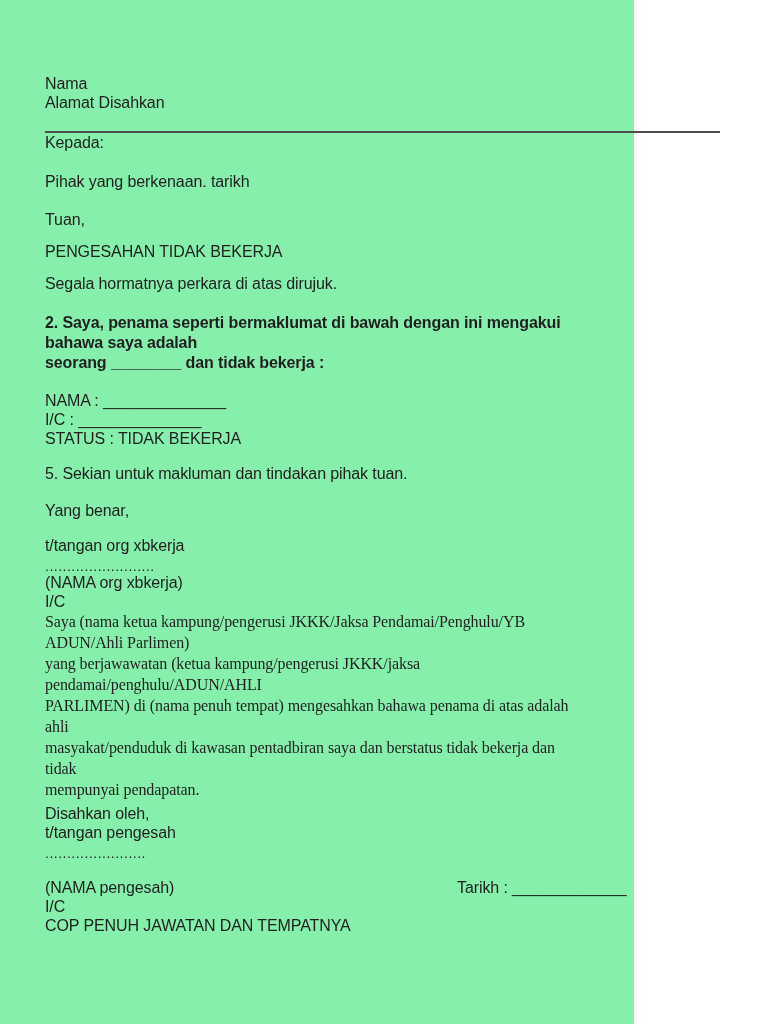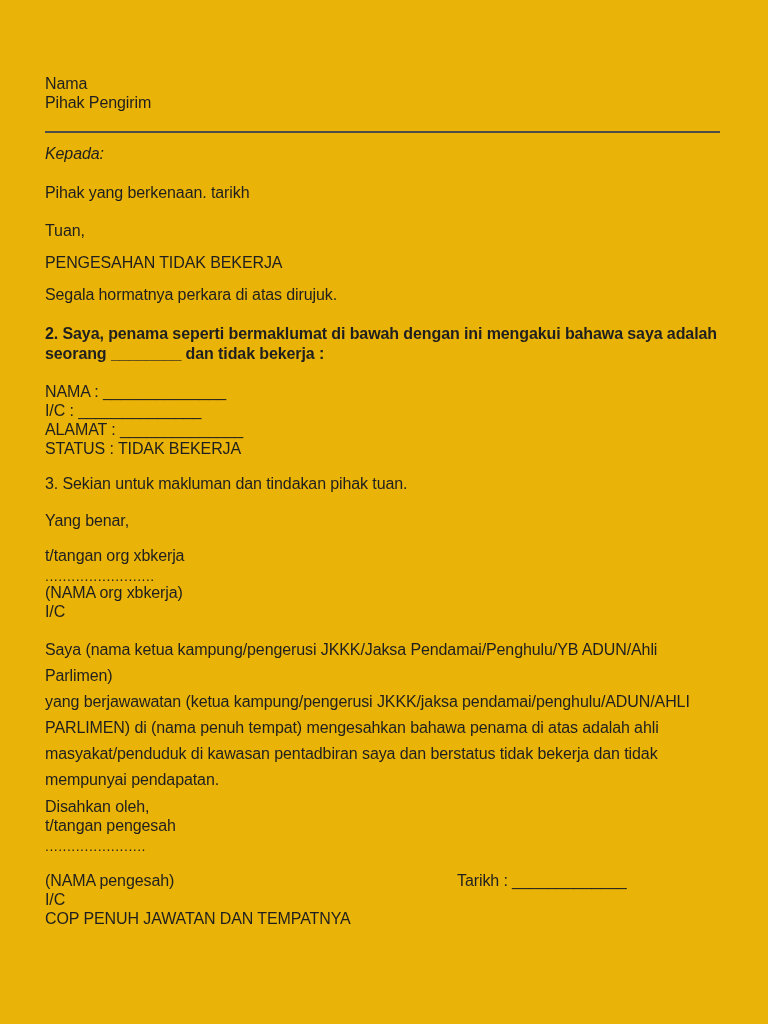--- a/index.html
+++ b/index.html
@@ -9,96 +9,95 @@
   }
   body {
     width: 768px;
     height: 1024px;
     font-family: "Liberation Sans", "DejaVu Sans", sans-serif;
     color: #1f1f1f;
     overflow: hidden;
   }
   .page {
     box-sizing: border-box;
-    width: 768px;
+    width: 634px;
     height: 1024px;
     padding: 74px 48px 0 45px;
-    background: #eab308;
+    background: #86efac;
   }
   p {
     margin: 0;
     font-size: 16px;
     line-height: 19px;
     letter-spacing: -0.1px;
     white-space: pre-line;
   }
   .rule {
     border: none;
     border-top: 2px solid #4d4d4d;
     margin: 19px 0 0 0;
     width: 675px;
   }
-  .kepada        { margin-top: 11px; font-style: italic; }
+  .kepada        { margin-top: 0; }
   .recipient     { margin-top: 20px; }
   .salutation    { margin-top: 19px; }
   .subject       { margin-top: 13px; }
   .opening       { margin-top: 13px; }
   .declaration   { margin-top: 20px; line-height: 20px; font-weight: bold; }
   .details       { margin-top: 18px; }
   .closing-note  { margin-top: 16px; }
   .yang-benar    { margin-top: 18px; }
   .sig-caption-1 { margin-top: 16px; }
   .dots          { margin-top: 6px; line-height: 10px; font-size: 14px; letter-spacing: 0.5px; }
   .sig-name-1    { margin-top: 2px; }
-  .attestation   { margin-top: 16px; line-height: 26px; }
+  .attestation   { line-height: 21px; font-family: Liberation Serif, serif; }
   .disahkan      { margin-top: 4px; }
   .name-row {
     position: relative;
     margin-top: 20px;
   }
   .tarikh {
     position: absolute;
     left: 412px;
     top: 0;
     white-space: nowrap;
   }
 </style>
 </head>
 <body>
 
 <div class="page">
 
   <div class="sender-block">
     <p>Nama</p>
-    <p>Pihak Pengirim</p>
+    <p>Alamat Disahkan</p>
   </div>
 
   <hr class="rule">
 
   <p class="kepada">Kepada:</p>
 
   <p class="recipient">Pihak yang berkenaan. tarikh</p>
 
   <p class="salutation">Tuan,</p>
 
   <p class="subject">PENGESAHAN TIDAK BEKERJA</p>
 
   <p class="opening">Segala hormatnya perkara di atas dirujuk.</p>
 
   <p class="declaration">2. Saya, penama seperti bermaklumat di bawah dengan ini mengakui bahawa saya adalah
 seorang ________ dan tidak bekerja :</p>
 
   <div class="details">
     <p>NAMA : ______________</p>
     <p>I/C : ______________</p>
-    <p>ALAMAT : ______________</p>
     <p>STATUS : TIDAK BEKERJA</p>
   </div>
 
-  <p class="closing-note">3. Sekian untuk makluman dan tindakan pihak tuan.</p>
+  <p class="closing-note">5. Sekian untuk makluman dan tindakan pihak tuan.</p>
 
   <p class="yang-benar">Yang benar,</p>
 
   <div class="signature-block-applicant">
     <p class="sig-caption-1">t/tangan org xbkerja</p>
     <p class="dots">.........................</p>
     <p class="sig-name-1">(NAMA org xbkerja)</p>
     <p>I/C</p>
   </div>
 

